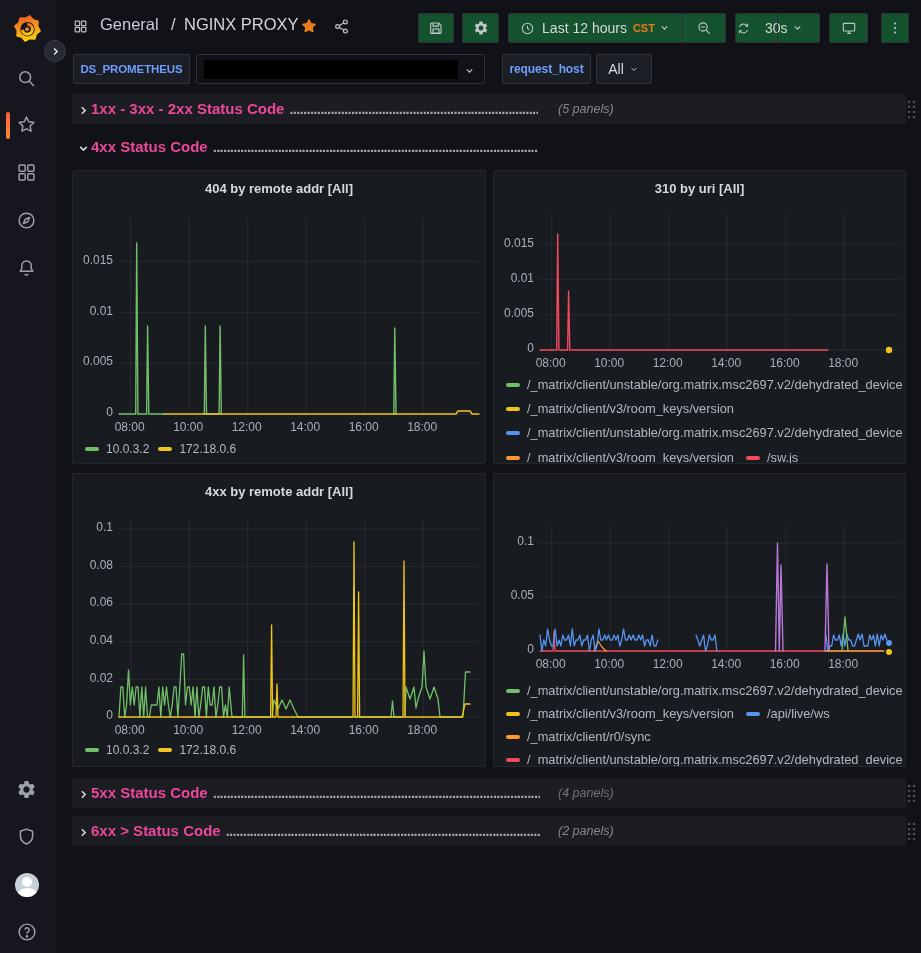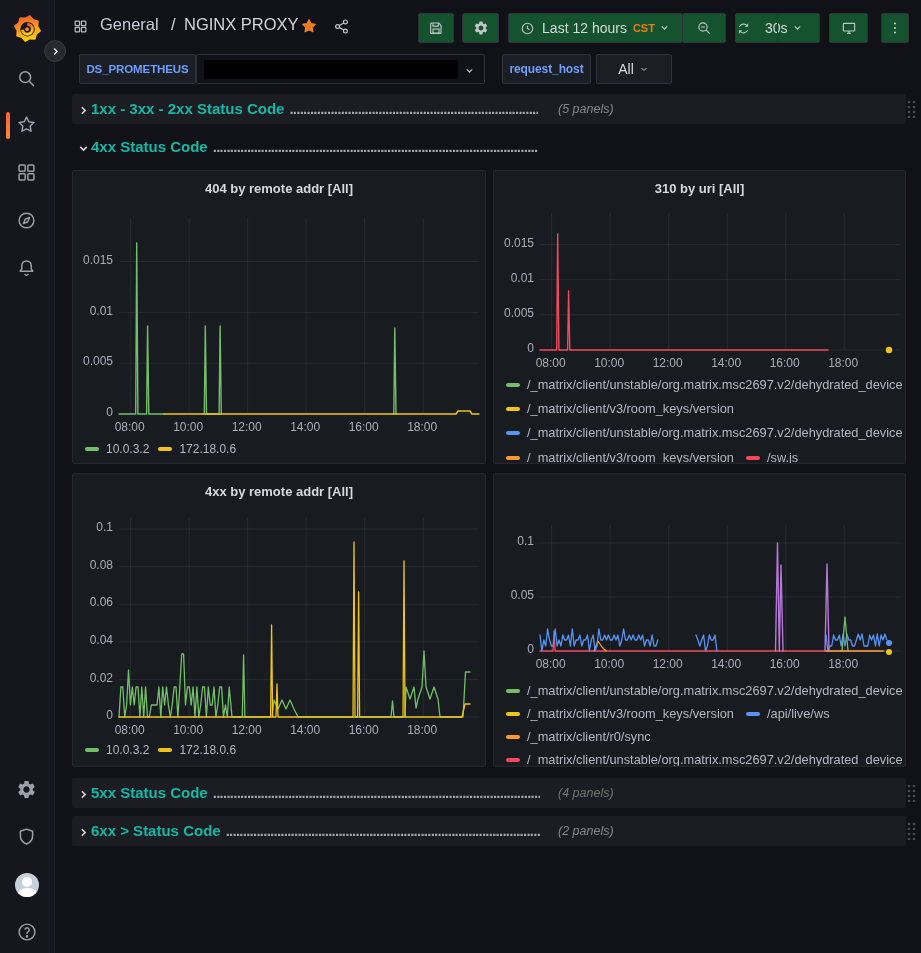--- a/index.html
+++ b/index.html
@@ -2,21 +2,21 @@
 <html><head><meta charset="utf-8"><style>
 * { margin:0; padding:0; box-sizing:border-box; }
 html,body { width:921px; height:953px; background:#111217; font-family:"Liberation Sans",sans-serif; overflow:hidden; }
 #app { position:relative; width:921px; height:953px; }
 .abs { position:absolute; }
 .btn { position:absolute; height:30px; background:#14532d; border:1px solid #2f3239; border-radius:2px;
        display:flex; align-items:center; justify-content:center; color:#ccccdc; }
 .chip { position:absolute; height:30px; background:#1b1e24; border:1px solid #2f3239; border-radius:2px;
         display:flex; align-items:center; justify-content:center; }
 .rowband { position:absolute; left:72px; width:834px; height:30px; background:#1b1d23; border-radius:2px; }
-.rowtitle { font-size:15px; font-weight:bold; color:#14b8a6; }
+.rowtitle { font-size:15px; font-weight:bold; color:#ec4899; }
 .panel { position:absolute; background:#181b1f; border:1px solid #24272d; border-radius:2px; overflow:hidden; }
 .ptitle { position:absolute; left:0; right:0; top:10px; text-align:center; font-size:13px; font-weight:bold; color:#d8d9dd; }
 </style></head><body>
 <div id="app">
 <div class="abs" style="left:0;top:0;width:55px;height:953px;background:#16171e;border-right:1px solid #202127;z-index:5">
       <svg width="27" height="27" viewBox="0 0 27 27" style="position:absolute;left:14px;top:15px">
 <defs>
           <linearGradient id="glg" x1="0" y1="0" x2="0.25" y2="1">
 <stop offset="0" stop-color="#ef562a"></stop>
             <stop offset="0.45" stop-color="#f58a1f"></stop>
@@ -140,33 +140,33 @@
         <line x1="12" y1="16.5" x2="12" y2="20"></line>
       </svg>
     </div>
     <div class="btn" style="left:881px;top:13px;width:28px">
       <svg width="16" height="16" viewBox="0 0 24 24" fill="none" stroke="#c2c5cd" stroke-width="1.7" style="color:#c2c5cd;">
         <circle cx="12" cy="5.2" r="1.6" fill="currentcolor" stroke="none"></circle>
         <circle cx="12" cy="12" r="1.6" fill="currentcolor" stroke="none"></circle>
         <circle cx="12" cy="18.8" r="1.6" fill="currentcolor" stroke="none"></circle>
       </svg>
     </div>
-    <div class="chip" style="left:79px;top:54px;width:117px">
+    <div class="chip" style="left:73px;top:54px;width:117px">
       <span style="font-size:11.5px;color:#6e9fff;font-weight:bold;letter-spacing:-0.1px">DS_PROMETHEUS</span>
     </div>
     <div class="chip" style="left:196px;top:54px;width:289px;background:#111217;justify-content:flex-start">
 <div style="position:absolute;left:7px;top:5px;width:254px;height:19px;background:#000"></div>
 <div style="position:absolute;right:8px;top:8px"><svg width="13" height="13" viewBox="0 0 24 24" fill="none" stroke="#c2c5cd" stroke-width="2.0" style="color:#c2c5cd;">
           <path d="M7 10l5 5 5-5"></path>
         </svg></div>
     </div>
     <div class="chip" style="left:502px;top:54px;width:89px">
       <span style="font-size:12px;color:#6e9fff;font-weight:bold;letter-spacing:-0.1px">request_host</span>
     </div>
-    <div class="chip" style="left:596px;top:54px;width:76px">
+    <div class="chip" style="left:596px;top:54px;width:56px">
       <span style="font-size:14px;color:#d8d9dd">All</span>
       <span style="margin-left:4px;margin-top:2px"><svg width="12" height="12" viewBox="0 0 24 24" fill="none" stroke="#c2c5cd" stroke-width="2.0" style="color:#c2c5cd;">
           <path d="M7 10l5 5 5-5"></path>
         </svg></span>
     </div>
     <div class="rowband" style="top:94px"></div>
     <div class="abs" style="left:77px;top:103px;width:13px;height:13px"><svg width="13" height="13" viewBox="0 0 24 24" fill="none" stroke="#d5d6dc" stroke-width="3">
         <path d="M9 6l6 6-6 6"></path>
       </svg></div>
     <div class="abs" style="left:91px;top:94px;height:30px;line-height:30px;white-space:nowrap;overflow:hidden;width:447px"><span class="rowtitle">1xx - 3xx - 2xx Status Code</span><span style="font-size:15px;color:#a4a6ad;margin-left:5px;font-weight:bold;letter-spacing:-0.75px">......................................................................................................................................................</span></div>

